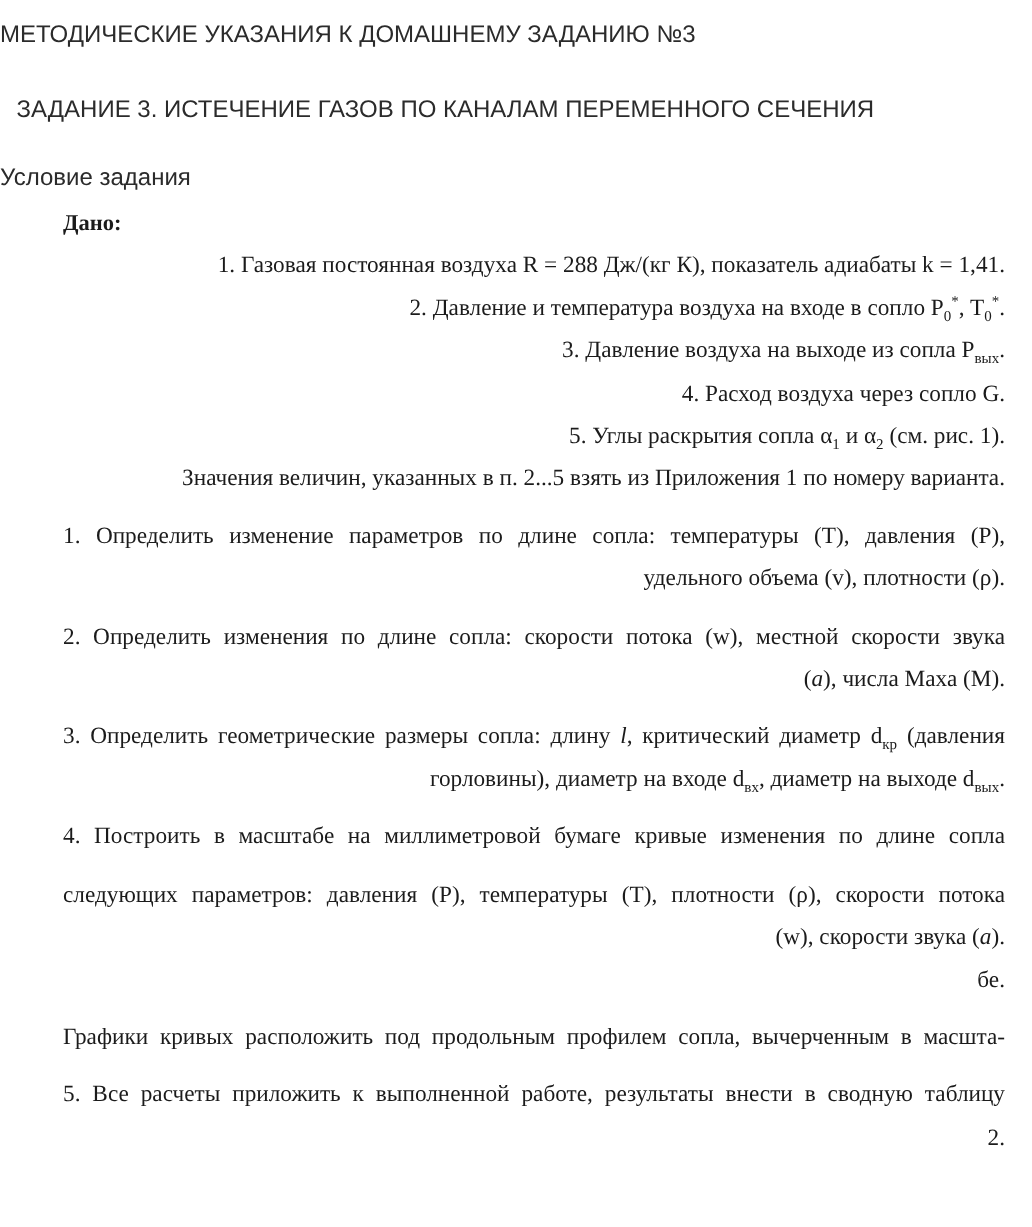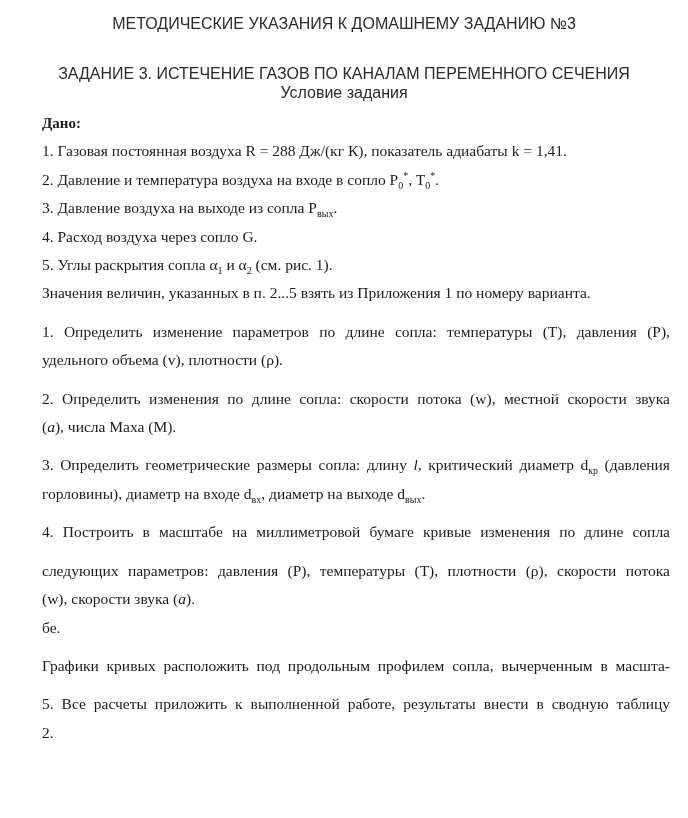--- a/index.html
+++ b/index.html
@@ -11,42 +11,41 @@
   }
   .page {
     position: relative;
     width: 688px;
     height: 818px;
     background: #ffffff;
     color: #1b1b1b;
     overflow: hidden;
   }
   .title {
-    text-align: center;
     font-family: "Liberation Sans", sans-serif;
     font-size: 16px;
     line-height: 19px;
     color: #2b2b2b;
   }
   .t1 { padding-top: 14px; }
-  .t2 { margin-top: 31px; }
-  .sub-title { }
+  .t2 { margin-top: 31px; padding-left: 11px; }
+  .sub-title { margin-top: 26px; }
   .doc-body {
     margin-top: 7px;
     padding: 0 18px 0 42px;
     font-size: 15.5px;
     line-height: 28.4px;
     color: #1b1b1b;
   }
   .heading {
     font-weight: bold;
     font-size: 15px;
   }
   .req-heading { margin-top: 25px; }
-  .line { min-height: 28.4px; }
+  .line { min-height: 28.4px; text-align: right; }
   .line.just {
     text-align: justify;
     text-align-last: justify;
     margin-top: 10px;
   }
   sub { font-size: 10px; line-height: 0; }
   sup { font-size: 10px; line-height: 0; }
   .it { font-style: italic; }
 </style>
 </head>

